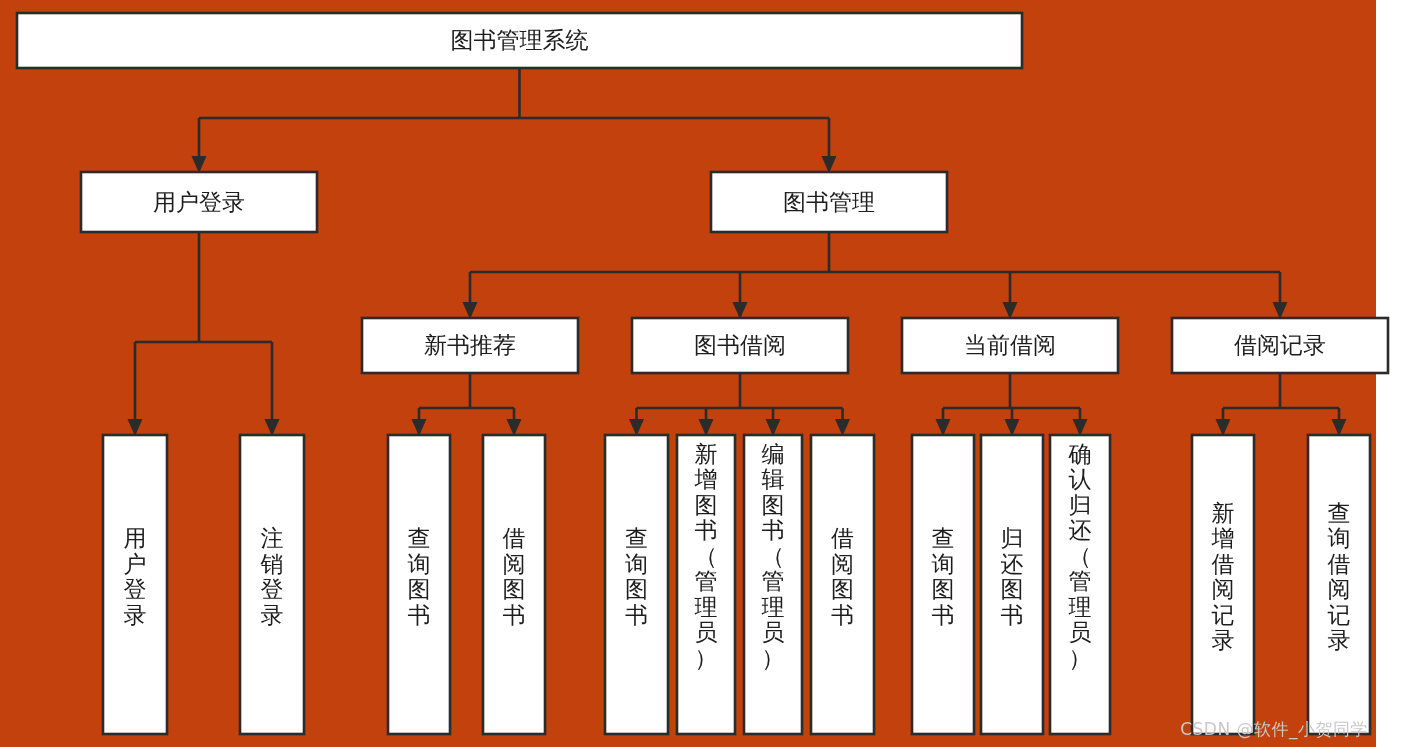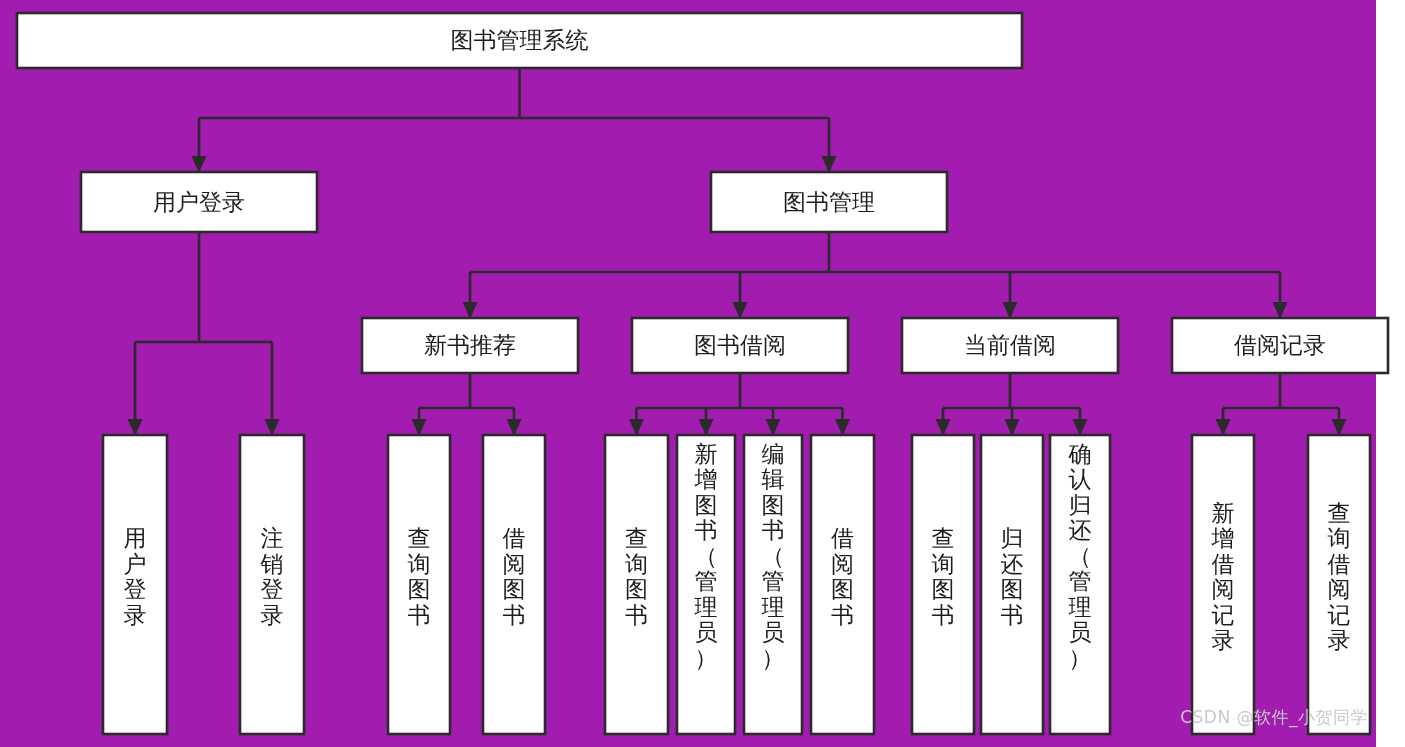--- a/index.html
+++ b/index.html
@@ -11,21 +11,21 @@
   body {
     width: 1405px;
     height: 747px;
     overflow: hidden;
     font-family: "DejaVu Sans", "Liberation Sans", sans-serif;
   }
   #diagram-root {
     position: relative;
     width: 1376px;
     height: 747px;
-    background: #a21caf;
+    background: #c2410c;
   }
   svg.diagram {
     position: absolute;
     top: 0;
     left: 0;
     width: 1405px;
     height: 747px;
     display: block;
   }
   .node-box {
@@ -54,21 +54,21 @@
   }
   .node-label-v {
     fill: #1d1d1d;
     font-family: "DejaVu Sans", "Liberation Sans", sans-serif;
     font-size: 23px;
     text-anchor: middle;
   }
   .watermark-text {
     position: absolute;
     right: 8px;
-    bottom: 18px;
+    bottom: 6px;
     color: #c9c9c9;
     font-family: "DejaVu Sans", "Liberation Sans", sans-serif;
     font-size: 17px;
     letter-spacing: 0.5px;
     white-space: nowrap;
     user-select: none;
   }
 </style>
 </head>
 <body>

